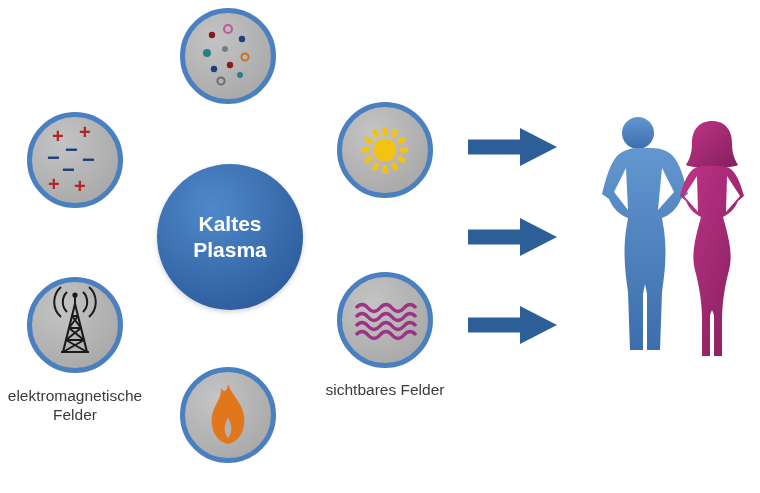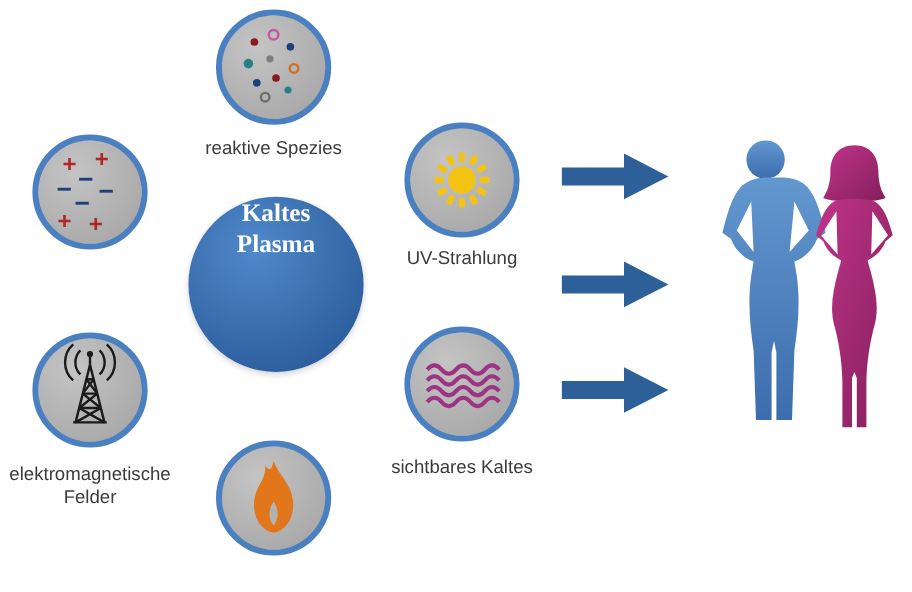--- a/index.html
+++ b/index.html
@@ -25,23 +25,22 @@
     font-size:15.5px;
     line-height:1.25;
     color:#3b3b3b;
   }
   .center-circle{
     position:absolute;
     left:157px;top:164px;
     width:146px;height:146px;
     border-radius:50%;
     background:radial-gradient(circle at 38% 30%, #4f89cb, #2e5e9e 78%);
-    display:flex;justify-content:center;
+    display:flex;align-items:center;justify-content:center;
     box-shadow:0 2px 5px rgba(0,0,0,0.18);
-    font-family:Liberation Serif, serif;
   }
   .center-label{
     display:block;width:100px;
     text-align:center;
     color:#ffffff;
     font-size:21px;font-weight:bold;
     line-height:1.25;
   }
   .arrow{position:absolute;width:90px;height:40px;}
   .figures{position:absolute;left:596px;top:110px;width:164px;height:254px;}
@@ -85,21 +84,20 @@
       <circle cx="57" cy="26" r="3.2" fill="#1f3f7a"></circle>
       <circle cx="22" cy="40" r="4" fill="#2a7f86"></circle>
       <circle cx="40" cy="36" r="3" fill="#7d7d7d"></circle>
       <circle cx="60" cy="44" r="3.6" fill="none" stroke="#d07020" stroke-width="2"></circle>
       <circle cx="29" cy="56" r="3.2" fill="#1f3f7a"></circle>
       <circle cx="45" cy="52" r="3.2" fill="#8a1a1a"></circle>
       <circle cx="55" cy="62" r="3" fill="#2a7f86"></circle>
       <circle cx="36" cy="68" r="3.6" fill="none" stroke="#6d6d6d" stroke-width="2"></circle>
     </svg>
   </div>
-  <div class="node-label lbl-top">reaktive Spezies</div>
 
   <div class="node-circle pos-left-upper">
     <svg viewBox="0 0 86 86">
       <text class="sym-plus" x="20" y="26">+</text>
       <text class="sym-plus" x="47" y="22">+</text>
       <text class="sym-minus" x="15" y="48">−</text>
       <text class="sym-minus" x="33" y="40">−</text>
       <text class="sym-minus" x="50" y="50">−</text>
       <text class="sym-minus" x="30" y="60">−</text>
       <text class="sym-plus" x="16" y="74">+</text>
@@ -119,21 +117,20 @@
         <line x1="28" y1="43" x2="20" y2="43"></line>
         <line x1="30" y1="50.5" x2="23.1" y2="54.5"></line>
         <line x1="35.5" y1="56" x2="31.5" y2="62.9"></line>
         <line x1="43" y1="58" x2="43" y2="66"></line>
         <line x1="50.5" y1="56" x2="54.5" y2="62.9"></line>
         <line x1="56" y1="50.5" x2="62.9" y2="54.5"></line>
       </g>
       <circle cx="43" cy="43" r="11.5" fill="#f3c313"></circle>
     </svg>
   </div>
-  <div class="node-label lbl-right-upper">UV-Strahlung</div>
 
   <div class="node-circle pos-left-lower">
     <svg viewBox="0 0 86 86">
       <g stroke="#1a1a1a" stroke-width="2" fill="none">
         <path d="M43,22 L31,70"></path>
         <path d="M43,22 L55,70"></path>
         <path d="M29,70 L57,70"></path>
         <path d="M40,34 L46,34"></path>
         <path d="M37,46 L49,46"></path>
         <path d="M34,58 L52,58"></path>
@@ -154,21 +151,21 @@
   <div class="node-circle pos-right-lower">
     <svg viewBox="0 0 86 86">
       <g stroke="#9c3383" stroke-width="3.4" fill="none">
         <path d="M14,31 q6,-7 12,0 t12,0 t12,0 t12,0 t12,0"></path>
         <path d="M14,40 q6,-7 12,0 t12,0 t12,0 t12,0 t12,0"></path>
         <path d="M14,49 q6,-7 12,0 t12,0 t12,0 t12,0 t12,0"></path>
         <path d="M14,58 q6,-7 12,0 t12,0 t12,0 t12,0 t12,0"></path>
       </g>
     </svg>
   </div>
-  <div class="node-label lbl-right-lower">sichtbares Kaltes</div>
+  <div class="node-label lbl-right-lower">sichtbares Felder</div>
 
   <div class="node-circle pos-bottom">
     <svg viewBox="0 0 86 86">
       <path d="M43,12 C47,24 57,30 59,44 C61,58 54,70 43,72 C32,70 25,58 27,44 C29,32 37,27 36,16 C40,22 42,18 43,12 Z" fill="#e2761b"></path>
       <path d="M43,46 C47,52 48,60 43,66 C38,60 39,52 43,46 Z" fill="#b3b3b3"></path>
     </svg>
   </div>
 
   <svg class="arrow arrow-1" viewBox="0 0 90 40">
     <polygon points="0,12.5 52,12.5 52,1 89,20 52,39 52,27.5 0,27.5" fill="#2d5f99"></polygon>

